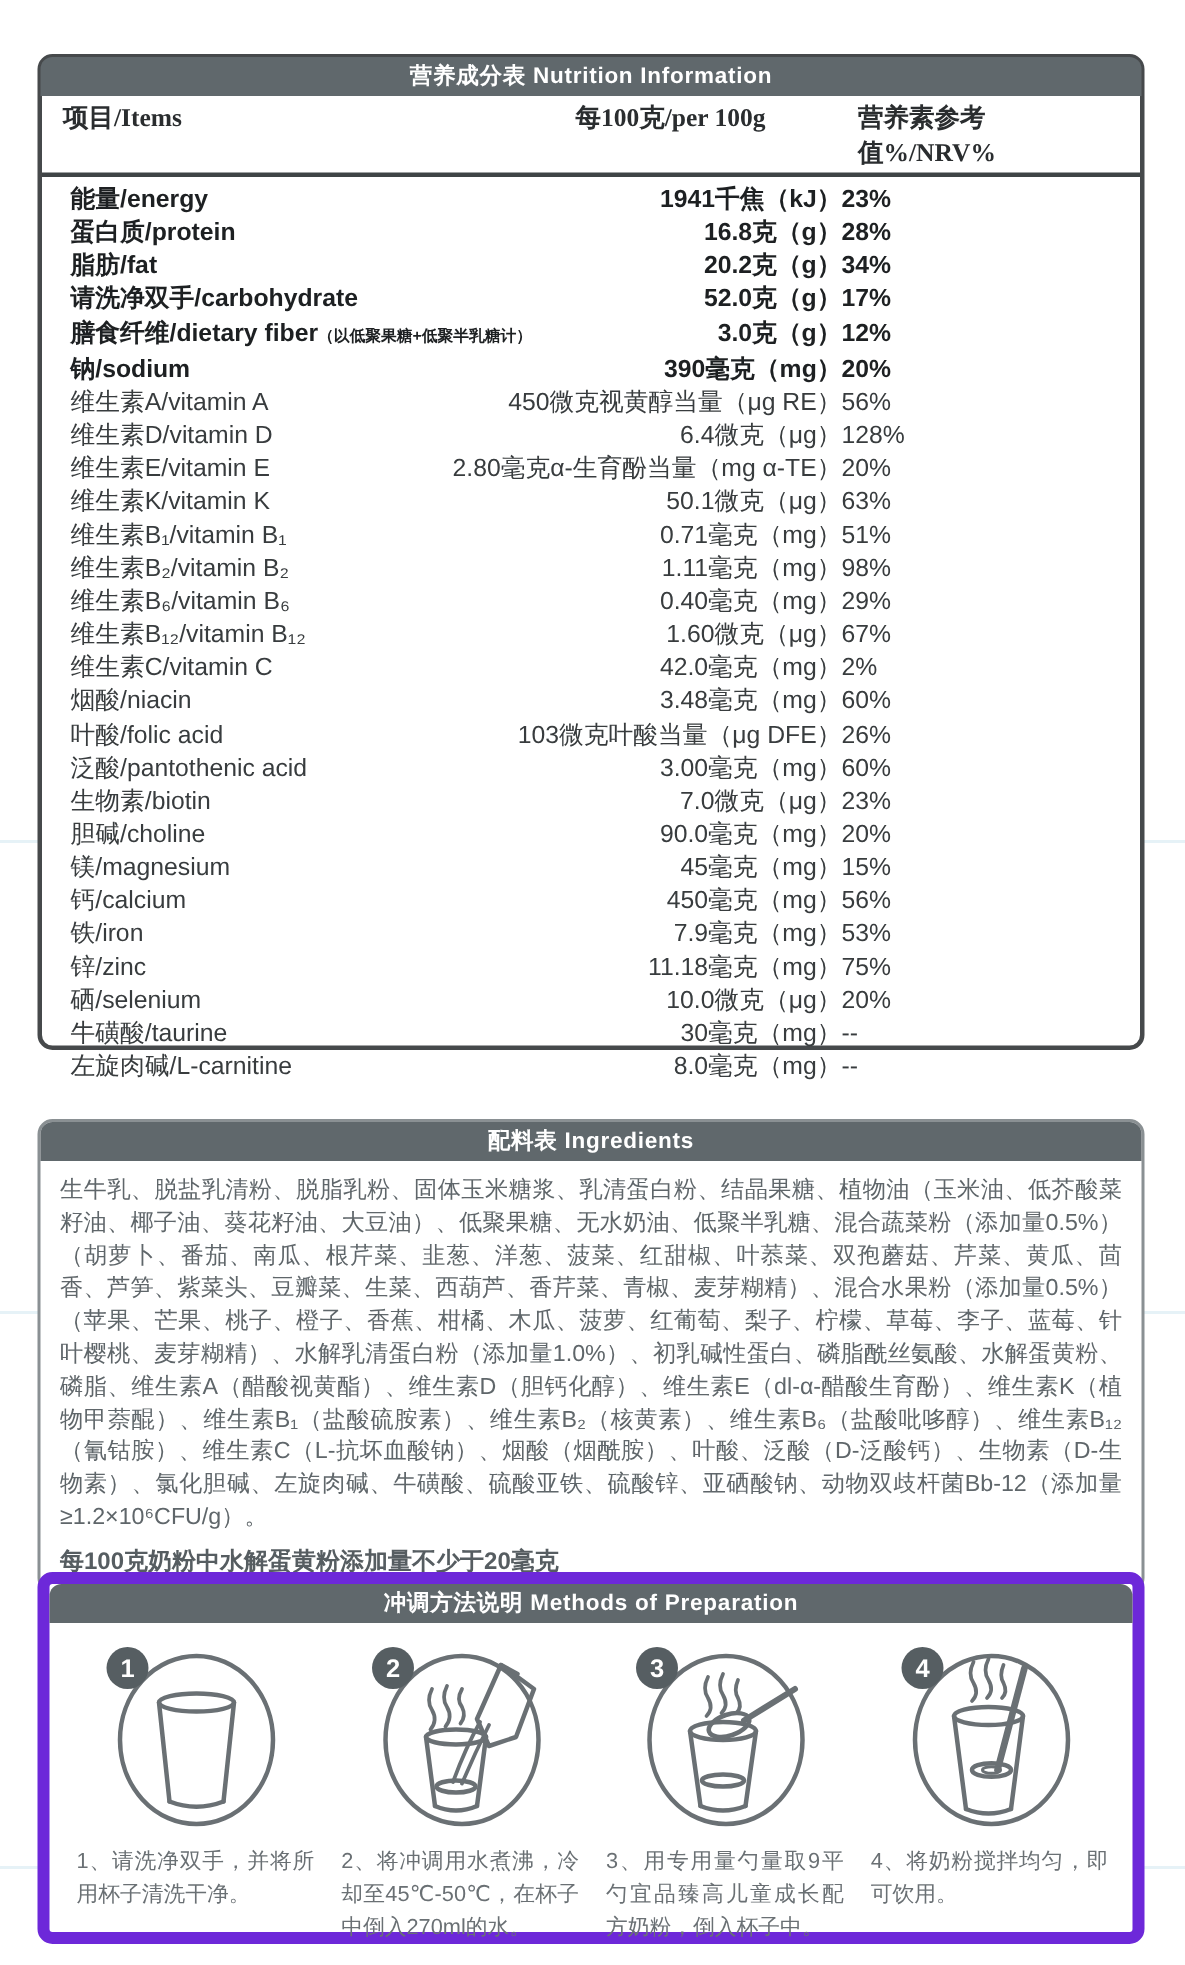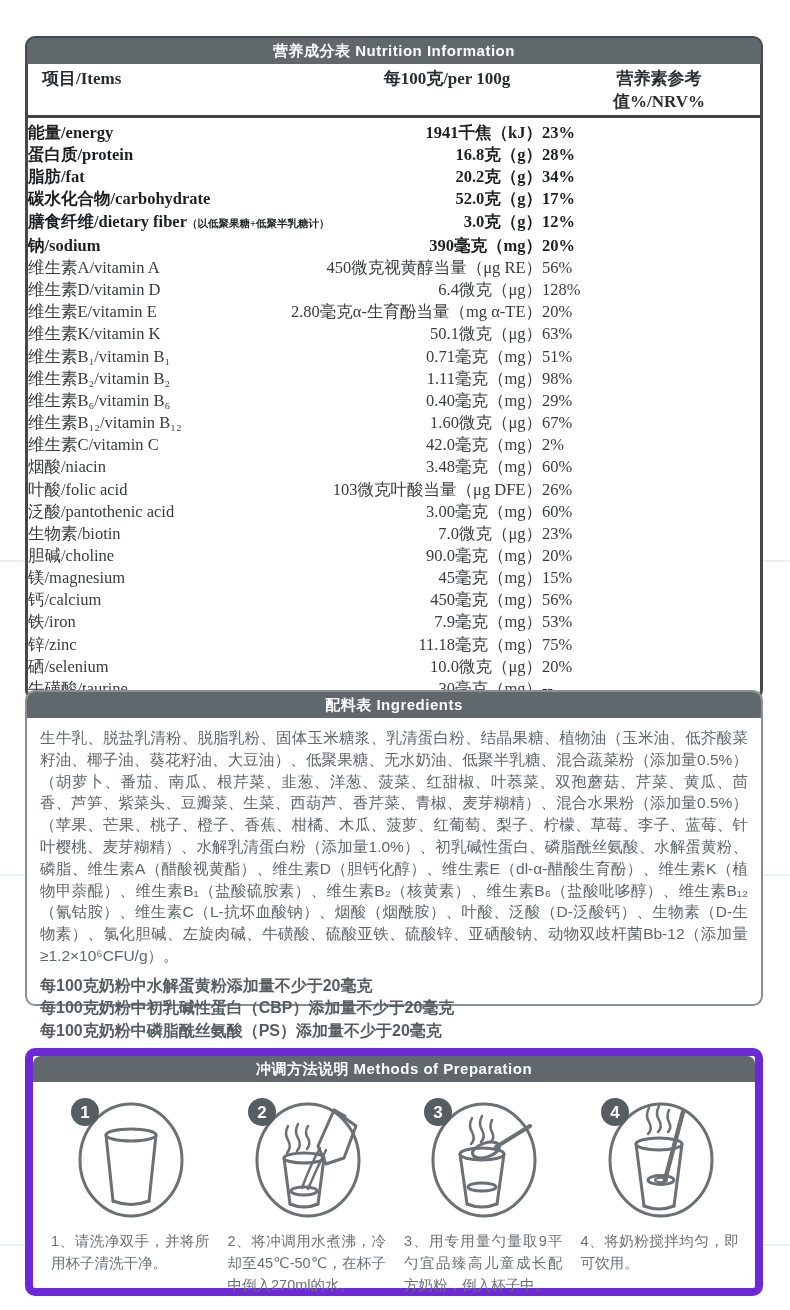--- a/index.html
+++ b/index.html
@@ -20,35 +20,35 @@
   
   #nutrition{top:36px;height:664px;border:3px solid #46494b;}
   #nutrition .panel-head{margin:-1px -1px 0 -1px;}
   .thead{
     display:grid;grid-template-columns:280px 250px 1fr;
     padding:3px 14px 2px 14px;border-bottom:3px solid #3f4446;
     font-family:"Liberation Serif","DejaVu Serif",serif;
     font-weight:bold;font-size:17px;color:#2a2d2f;
   }
   .thead .c2{text-align:center;}
-  .thead .c3{text-align:center;}
+  .thead .c3{text-align:left;}
   .tbody{padding:4px 0 2px 0;}
   .nrow{
     display:grid;grid-template-columns:266px 248px 1fr;
-    padding:0 0;line-height:22.15px;font-size:16.5px;
-    font-family:Liberation Serif, serif;color:#383c3e;
+    padding:0 19px;line-height:22.15px;font-size:16.5px;
+    font-family:Liberation Sans, sans-serif;color:#383c3e;
   }
   .nrow.bold{font-weight:bold;color:#1d2022;}
   .nrow .item{white-space:nowrap;}
   .nrow .item .note{font-size:10.5px;letter-spacing:0;}
   .nrow .val{display:flex;justify-content:flex-end;}
   .nrow .val span{white-space:nowrap;}
   .nrow .nrv{padding-right:14px;white-space:nowrap;}
   
-  #ingredients{top:690px;height:316px;border:2px solid #8a9093;}
+  #ingredients{top:746px;height:316px;border:2px solid #8a9093;}
   .ing-body{
     padding:9px 13px 0 13px;font-size:15.5px;line-height:21.8px;
     color:#5f666a;text-align:justify;font-weight:500;
   }
   .ing-notes{padding:8px 13px 0 13px;}
   .ing-note{font-size:16px;line-height:22.6px;font-weight:bold;color:#565d61;}
   
   #preparation{top:1048px;height:248px;border:8px solid #6d28d9;}
   .steps{display:grid;grid-template-columns:repeat(4,1fr);padding:10px 8px 0 8px;}
   .step{display:flex;flex-direction:column;align-items:center;}
@@ -90,21 +90,21 @@
         <div class="nrv">28%</div>
       </div>
       <div class="nrow bold">
         <div class="item">脂肪/fat</div>
         <div class="val">
           <span>20.2克（g）</span>
         </div>
         <div class="nrv">34%</div>
       </div>
       <div class="nrow bold">
-        <div class="item">碳水化合物/carbohydrate</div>
+        <div class="item">请洗净双手/carbohydrate</div>
         <div class="val">
           <span>52.0克（g）</span>
         </div>
         <div class="nrv">17%</div>
       </div>
       <div class="nrow bold">
         <div class="item">膳食纤维/dietary fiber<span class="note">（以低聚果糖+低聚半乳糖计）</span></div>
         <div class="val">
           <span>3.0克（g）</span>
         </div>

